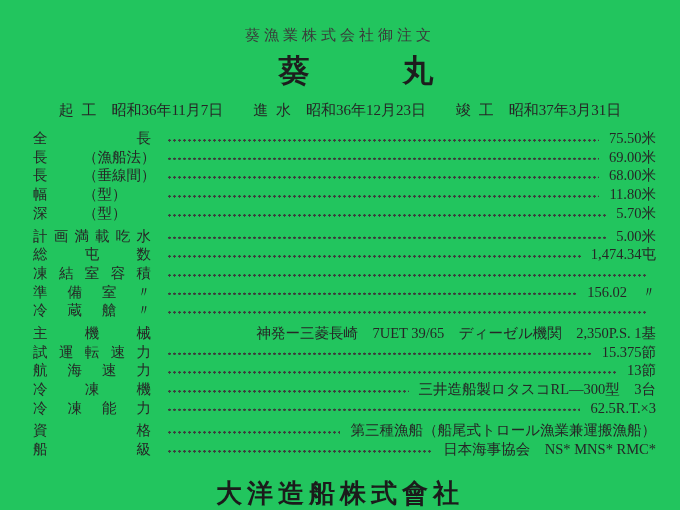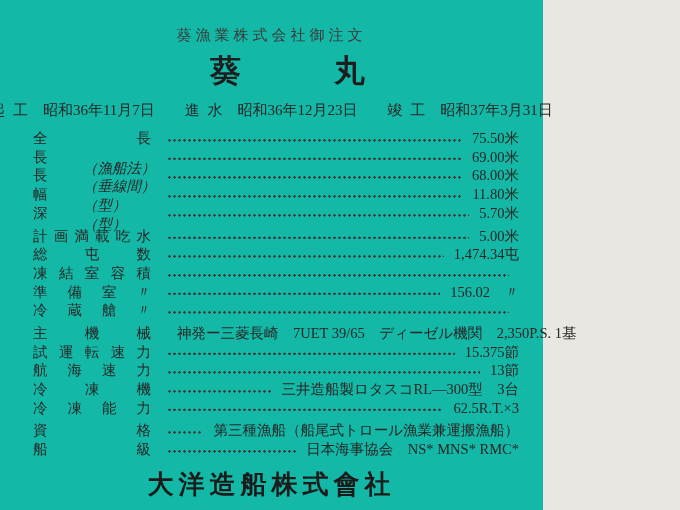--- a/index.html
+++ b/index.html
@@ -2,22 +2,22 @@
 <html><head>
 <meta charset="utf-8">
 <style>
   html,body{margin:0;padding:0;}
   body{
     width:680px;height:510px;overflow:hidden;
     background:#e9e7e2;
     font-family:"Liberation Serif","DejaVu Serif",serif;
   }
   .paper{
-    position:relative;width:543px;height:510px;
-    background:#14b8a6;
+    position:relative;width:680px;height:510px;
+    background:#22c55e;
     color:#262626;
     box-sizing:border-box;
   }
   .order-line{
     padding-top:26px;
     text-align:center;
     font-size:15px;
     letter-spacing:4px;
     color:#3a3a3a;
   }
@@ -59,39 +59,38 @@
     position:relative;
     width:118px;
     flex:none;
   }
   .label-main{
     display:flex;
     justify-content:space-between;
   }
   .label-sub{
     position:absolute;
-    left:50px;top:11px;
+    left:50px;top:0;
     white-space:nowrap;
-    font-style:italic;
   }
   .dots{
     flex:1 1 auto;
     align-self:stretch;
     margin:0 10px 0 16px;
     background-image:radial-gradient(circle at 50% 60%, #3d3d3d 1.05px, rgba(61,61,61,0) 1.45px);
     background-size:5px 100%;
     background-repeat:repeat-x;
   }
   .dots.no-dots{background:none;}
   .value{
     flex:none;
     text-align:right;
   }
   .builder{
-    margin-top:8px;
+    margin-top:17px;
     text-align:center;
     font-size:26px;
     font-weight:700;
     letter-spacing:5px;
     color:#1b1b1b;
   }
 </style>
 </head>
 <body>
 

